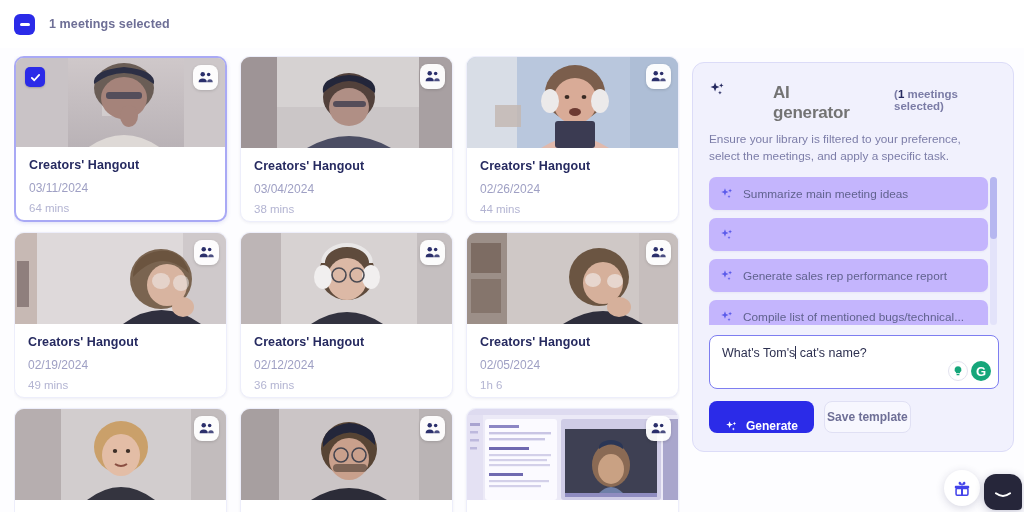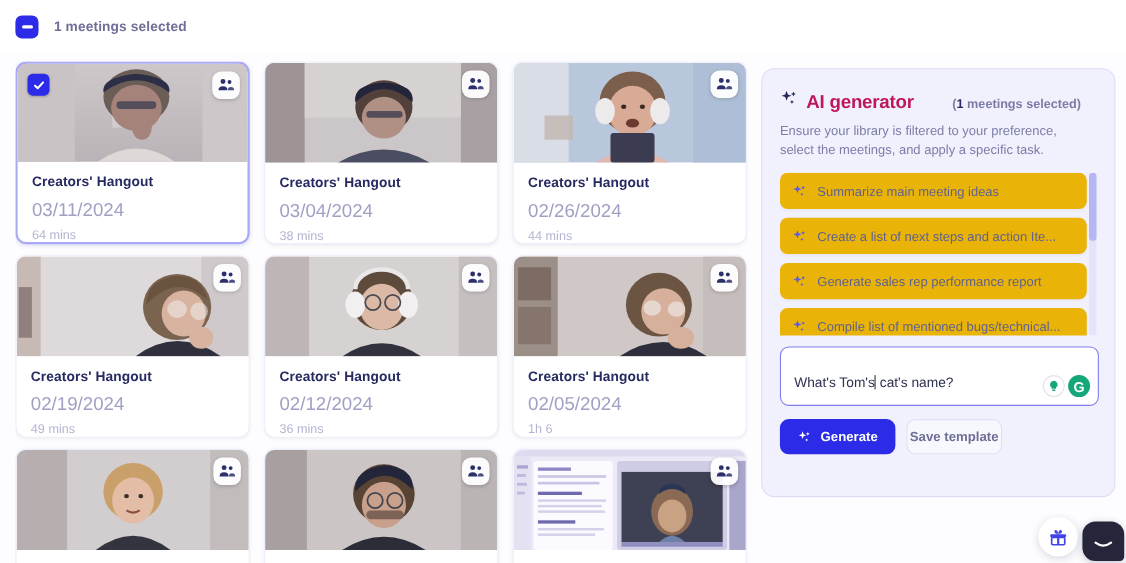--- a/index.html
+++ b/index.html
@@ -50,59 +50,59 @@
     box-shadow: 0 1px 3px rgba(0,0,0,.15);
   }
   .chk-card {
     position: absolute; left: 9px; top: 9px; width: 20px; height: 20px;
     border-radius: 5px; background: #2b2be8; display: flex;
     align-items: center; justify-content: center;
     box-shadow: 0 1px 2px rgba(0,0,0,.2);
   }
   .card-body { padding: 11px 10px 0 13px; }
   .card-title { font-size: 12.5px; font-weight: 700; color: #262a60; letter-spacing: .1px; }
-  .card-date { font-size: 17px; color: #9fa0c4; margin-top: 9px; }
+  .card-date { font-size: 12px; color: #9fa0c4; margin-top: 9px; }
   .card-dur  { font-size: 11.5px; color: #b3b4d2; margin-top: 7px; }
 
   
   .ai-panel {
     position: absolute; left: 692px; top: 62px; width: 322px; height: 390px;
     background: #f1f1fd; border: 1px solid #dcdcf8; border-radius: 12px;
     padding: 18px 16px 0 16px;
   }
   .ai-head { display: flex; align-items: baseline; gap: 7px; }
-  .ai-title { font-size: 17px; font-weight: 700; color: #be185d; letter-spacing: -.2px; }
+  .ai-title { font-size: 17px; font-weight: 700; color: #737373; letter-spacing: -.2px; margin-left: 40px; }
   .ai-count { font-size: 11.5px; color: #7b7ca6; font-weight: 600; margin-left: 28px; }
   .ai-count b { color: #262a60; font-weight: 700; }
   .ai-sub { margin-top: 8px; font-size: 11.8px; line-height: 1.45; color: #7c7da8; max-width: 285px; }
 
   .task-list { position: relative; margin-top: 12px; height: 148px; overflow: hidden; }
   .task-item {
     display: flex; align-items: center; gap: 9px;
-    height: 33px; background: #eab308; border-radius: 7px;
+    height: 33px; background: #c4b5fd; border-radius: 7px;
     padding: 0 11px; margin-bottom: 8px; width: 279px; cursor: pointer;
     box-shadow: 0 1px 2px rgba(50,50,110,.05);
   }
   .task-text {
     font-size: 11.8px; color: #60628e; white-space: nowrap;
     overflow: hidden; text-overflow: ellipsis;
   }
   .scroll-track {
     position: absolute; right: 0; top: 0; width: 7px; height: 148px;
     background: #e3e3fa; border-radius: 4px; cursor: pointer;
   }
   .scroll-thumb {
     position: absolute; left: 0; top: 0; width: 7px; height: 62px;
     background: #b6b7f0; border-radius: 4px;
   }
 
   .prompt-box {
     position: relative; margin-top: 10px; width: 290px; height: 54px;
     background: #ffffff; border: 1.5px solid #7e7ef0; border-radius: 8px;
-    padding: 25px 12px;
+    padding: 10px 12px;
   }
   .prompt-text { font-size: 12.5px; color: #2d3050; }
   .caret {
     display:inline-block; width: 1px; height: 13px; background: #2d3050;
     vertical-align: -2px; margin: 0 0px;
   }
   .gramm {
     position: absolute; right: 7px; bottom: 7px; display: flex; align-items: center; gap: 3px;
   }
   .g-pill {
@@ -112,21 +112,21 @@
   .g-logo {
     width: 20px; height: 20px; border-radius: 50%; background: #15a67a;
     display: flex; align-items: center; justify-content: center;
     color: #fff; font-size: 13px; font-weight: 700;
   }
 
   .ai-actions { display: flex; align-items: center; gap: 10px; margin-top: 12px; }
   .btn-generate {
     height: 32px; padding: 0 16px; border-radius: 8px; background: #2b2be8;
     color: #fff; font-size: 12px; font-weight: 700; border: none; cursor: pointer;
-    display: flex; align-items: center; gap: 8px;
+    display: flex; align-items: flex-end; gap: 8px;
   }
   .btn-save {
     height: 32px; padding: 0 2px; border-radius: 8px; background: #f7f7fe;
     color: #6e6f96; font-size: 12px; font-weight: 700; cursor: pointer;
     border: 1px solid #e0e0f4; display: flex; align-items: center;
   }
 
   
   .fab-gift {
     position: absolute; right: 44px; bottom: 6px; width: 36px; height: 36px;
@@ -498,21 +498,20 @@
           <path d="M11.6 10.4 L12.2 11.8 L13.6 12.4 L12.2 13 L11.6 14.4 L11 13 L9.6 12.4 L11 11.8 Z" fill="#5b5bea"></path>
         </svg>
         <span class="task-text">Summarize main meeting ideas</span>
       </div>
       <div class="task-item">
         <svg width="14" height="14" viewBox="0 0 18 18">
           <path d="M6.4 1.6 L7.7 5.1 L11.2 6.4 L7.7 7.7 L6.4 11.2 L5.1 7.7 L1.6 6.4 L5.1 5.1 Z" fill="#5b5bea"></path>
           <path d="M13 2.3 L13.7 4 L15.4 4.7 L13.7 5.4 L13 7.1 L12.3 5.4 L10.6 4.7 L12.3 4 Z" fill="#5b5bea"></path>
           <path d="M11.6 10.4 L12.2 11.8 L13.6 12.4 L12.2 13 L11.6 14.4 L11 13 L9.6 12.4 L11 11.8 Z" fill="#5b5bea"></path>
         </svg>
-        <span class="task-text">Create a list of next steps and action Ite...</span>
       </div>
       <div class="task-item">
         <svg width="14" height="14" viewBox="0 0 18 18">
           <path d="M6.4 1.6 L7.7 5.1 L11.2 6.4 L7.7 7.7 L6.4 11.2 L5.1 7.7 L1.6 6.4 L5.1 5.1 Z" fill="#5b5bea"></path>
           <path d="M13 2.3 L13.7 4 L15.4 4.7 L13.7 5.4 L13 7.1 L12.3 5.4 L10.6 4.7 L12.3 4 Z" fill="#5b5bea"></path>
           <path d="M11.6 10.4 L12.2 11.8 L13.6 12.4 L12.2 13 L11.6 14.4 L11 13 L9.6 12.4 L11 11.8 Z" fill="#5b5bea"></path>
         </svg>
         <span class="task-text">Generate sales rep performance report</span>
       </div>
       <div class="task-item">

